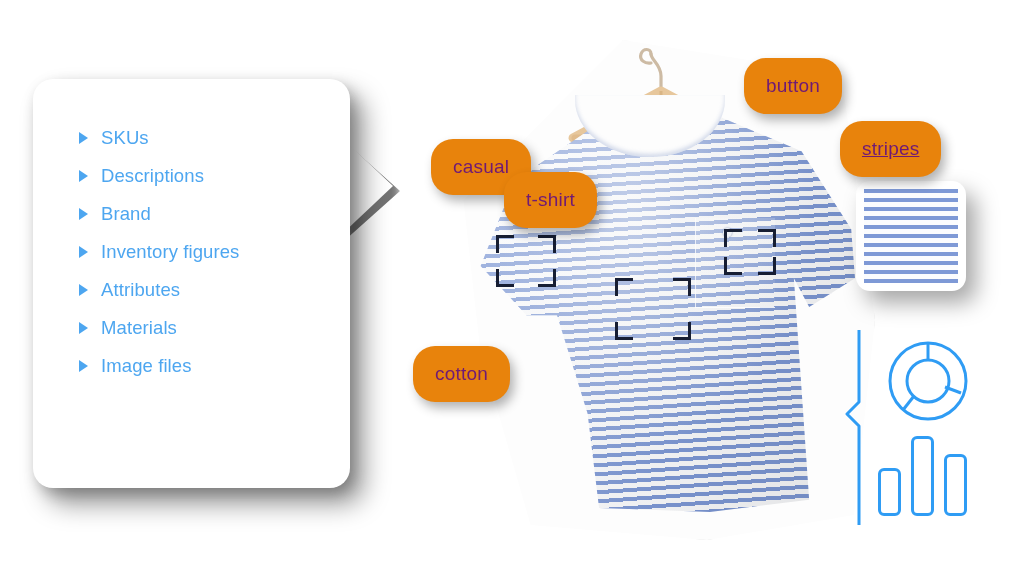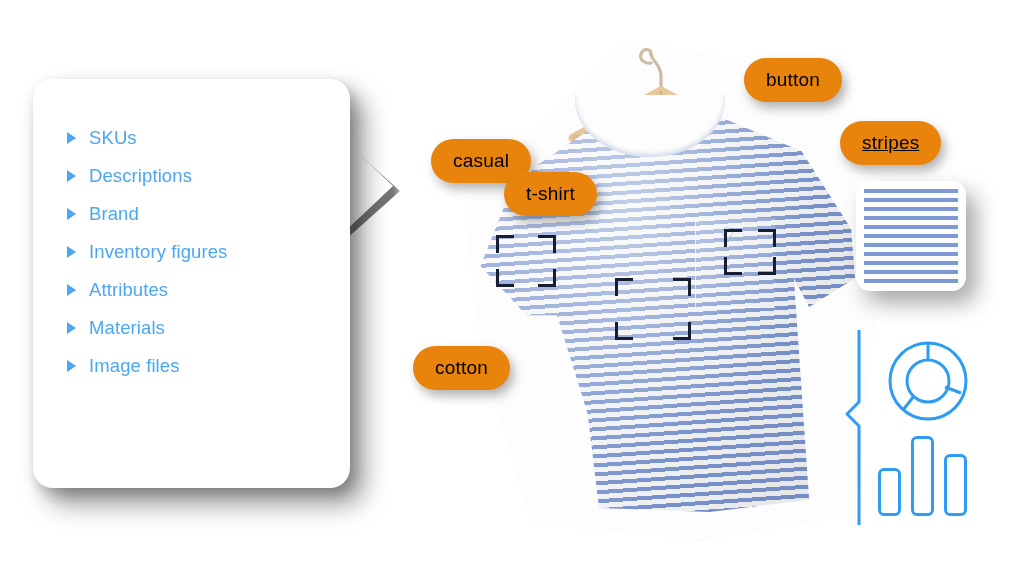--- a/index.html
+++ b/index.html
@@ -12,21 +12,21 @@
   #stage { position: relative; width: 1023px; height: 567px; background: #fff; }
 
   
   #attr-card {
     position: absolute; left: 33px; top: 79px;
     width: 317px; height: 409px;
     background: #ffffff; border-radius: 20px;
     box-shadow: 14px 16px 26px rgba(0,0,0,0.40), 4px 6px 14px rgba(0,0,0,0.22);
     z-index: 6;
   }
-  #attr-list { position: absolute; left: 34px; top: 40px; width: 262px; }
+  #attr-list { position: absolute; left: 46px; top: 40px; width: 262px; }
   .attr-row { display: flex; align-items: center; height: 38px; }
   .attr-arrow {
     width: 0; height: 0; flex: 0 0 auto;
     border-left: 9px solid #4DA6F0;
     border-top: 6px solid transparent;
     border-bottom: 6px solid transparent;
     margin-right: 13px;
   }
   .attr-text {
     color: #4DA6F0; font-size: 18.5px; letter-spacing: .1px;
@@ -109,22 +109,22 @@
   .bracket .tr { right: 0; top: 0; border-left: none; border-bottom: none; }
   .bracket .bl { left: 0; bottom: 0; border-right: none; border-top: none; }
   .bracket .br { right: 0; bottom: 0; border-left: none; border-top: none; }
   #bracket-sleeve { left: 496px; top: 235px; width: 60px; height: 52px; }
   #bracket-body   { left: 615px; top: 278px; width: 76px; height: 62px; }
   #bracket-button { left: 724px; top: 229px; width: 52px; height: 46px; }
 
   
   .pill {
     position: absolute; z-index: 8;
-    background: #E8830C; color: #000000;
-    border-radius: 22px; height: 44px;
+    background: #E8830C; color: #701a75;
+    border-radius: 22px; height: 56px;
     display: flex; align-items: center; justify-content: center;
     padding: 0 22px; font-size: 19px; letter-spacing: .2px;
     box-shadow: 4px 6px 11px rgba(0,0,0,0.30);
     white-space: nowrap;
   }
   #pill-casual { left: 431px; top: 103px; margin-top: 36px; }
   #pill-tshirt { left: 504px; top: 172px; }
   #pill-button { left: 744px; top: 58px; }
   #pill-stripes{ left: 840px; top: 121px; text-decoration: underline; }
   #pill-cotton { left: 413px; top: 346px; }

